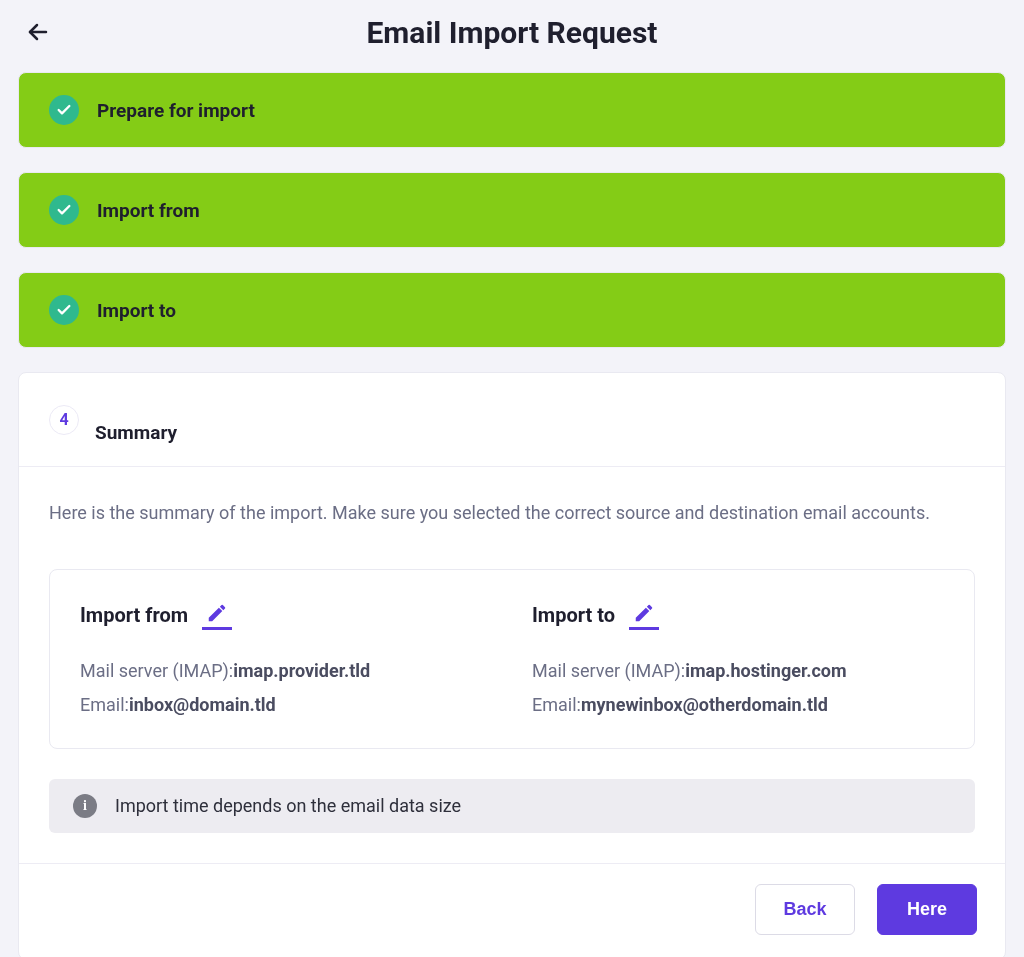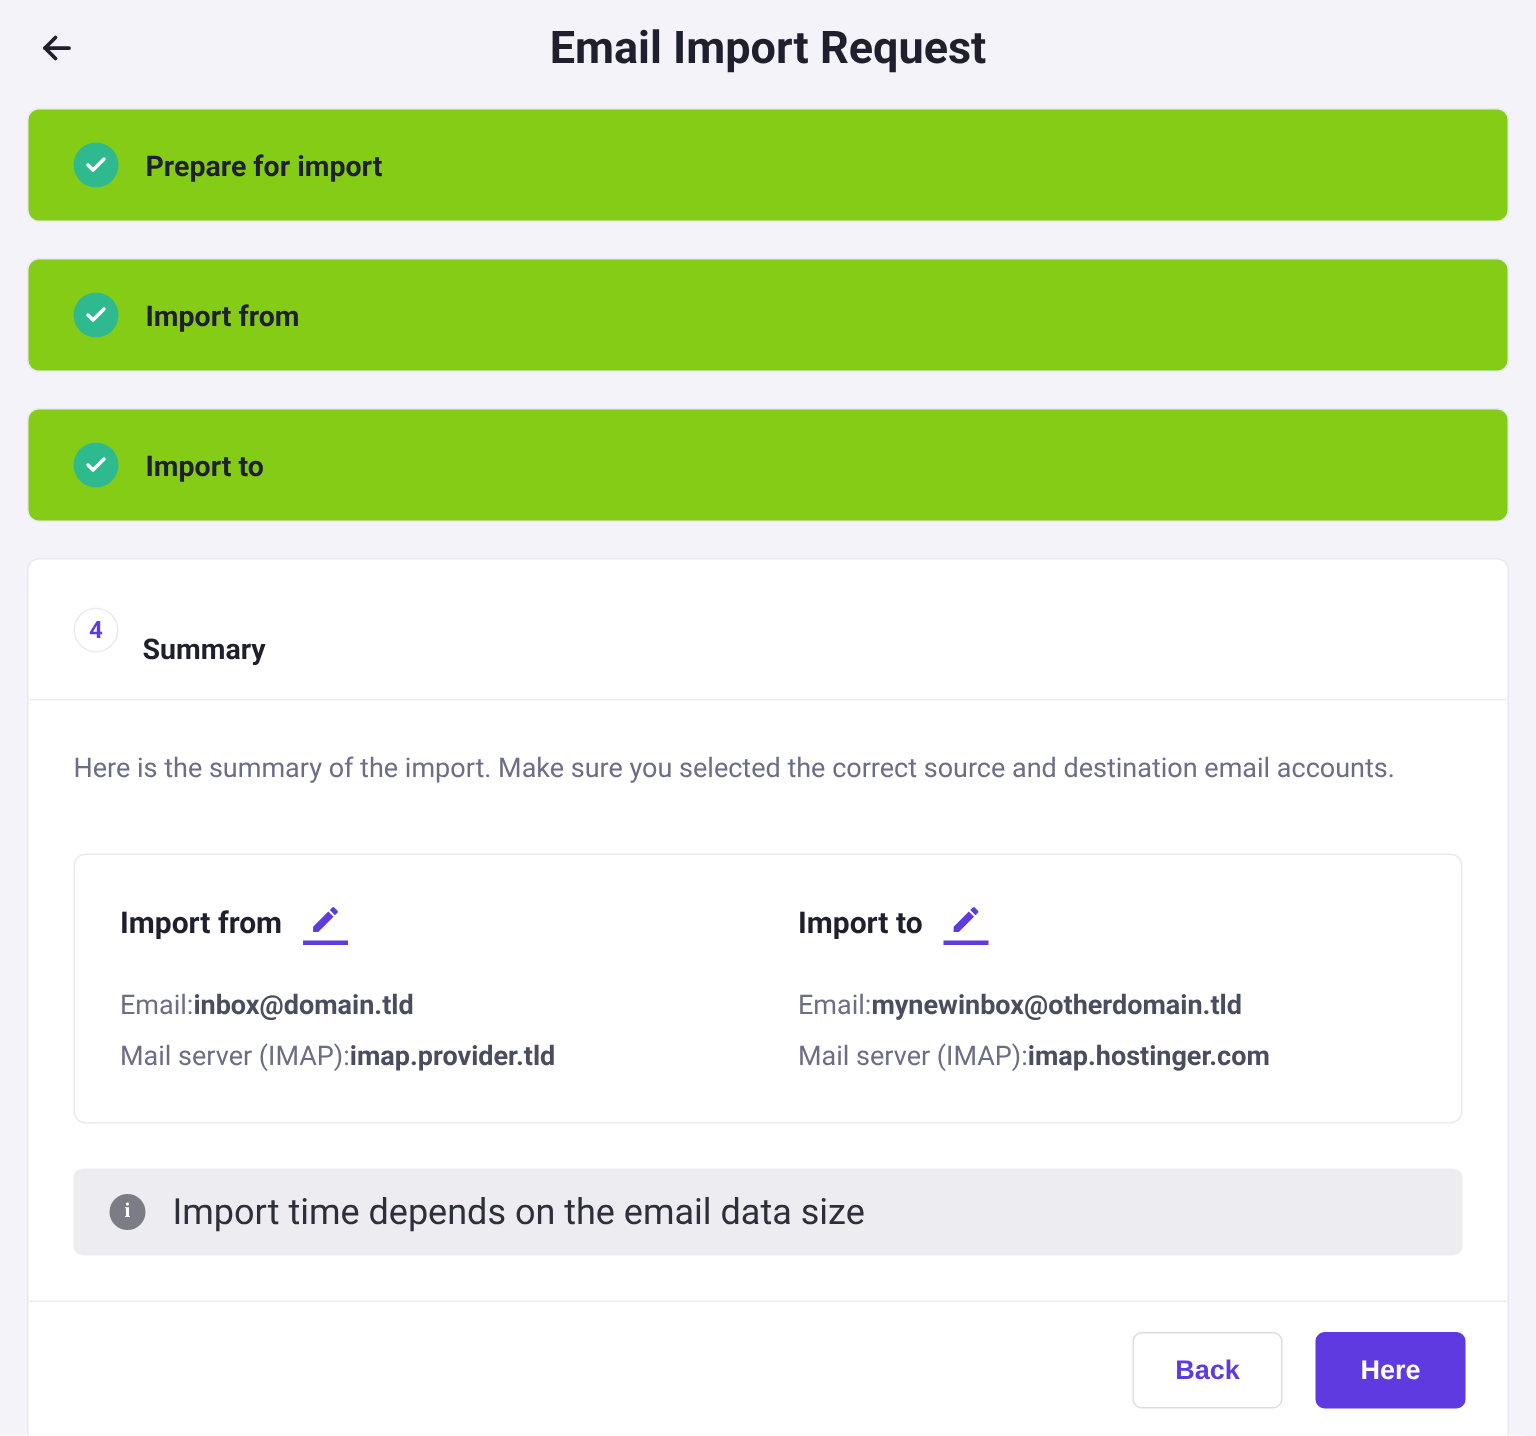--- a/index.html
+++ b/index.html
@@ -173,21 +173,21 @@
     color: #fff;
     display: flex;
     align-items: center;
     justify-content: center;
     font-weight: 700;
     font-size: 14px;
     flex-shrink: 0;
     font-family: Georgia, serif;
   }
   .info-text {
-    font-size: 24px;
+    font-size: 18px;
     color: #2e2f3b;
   }
 
   .footer-divider { border-top: 1px solid #edecf4; margin-top: 30px; }
   .footer {
     display: flex;
     justify-content: flex-end;
     gap: 22px;
     padding: 20px 28px 24px 28px;
   }
@@ -265,41 +265,41 @@
         <div class="detail-col">
           <div class="detail-head">
             <span class="detail-title">Import from</span>
             <button class="edit-btn">
               <svg viewBox="0 0 24 24" fill="#5e3ae0">
                   <path d="M3 17.25V21h3.75L17.81 9.94l-3.75-3.75L3 17.25zM20.71 7.04a1 1 0 0 0 0-1.41l-2.34-2.34a1 1 0 0 0-1.41 0l-1.83 1.83 3.75 3.75 1.83-1.83z"></path>
                 </svg>
             </button>
           </div>
           <div class="detail-line">
+            <span>Mail server (IMAP):</span><b>imap.provider.tld</b>
+          </div>
+          <div class="detail-line">
             <span>Email:</span><b>inbox@domain.tld</b>
-          </div>
-          <div class="detail-line">
-            <span>Mail server (IMAP):</span><b>imap.provider.tld</b>
           </div>
         </div>
 
         <div class="detail-col">
           <div class="detail-head">
             <span class="detail-title">Import to</span>
             <button class="edit-btn">
               <svg viewBox="0 0 24 24" fill="#5e3ae0">
                   <path d="M3 17.25V21h3.75L17.81 9.94l-3.75-3.75L3 17.25zM20.71 7.04a1 1 0 0 0 0-1.41l-2.34-2.34a1 1 0 0 0-1.41 0l-1.83 1.83 3.75 3.75 1.83-1.83z"></path>
                 </svg>
             </button>
           </div>
           <div class="detail-line">
+            <span>Mail server (IMAP):</span><b>imap.hostinger.com</b>
+          </div>
+          <div class="detail-line">
             <span>Email:</span><b>mynewinbox@otherdomain.tld</b>
-          </div>
-          <div class="detail-line">
-            <span>Mail server (IMAP):</span><b>imap.hostinger.com</b>
           </div>
         </div>
       </div>
 
       <div class="info-banner">
         <span class="info-circle">i</span>
         <span class="info-text">Import time depends on the email data size</span>
       </div>
     </div>
 

